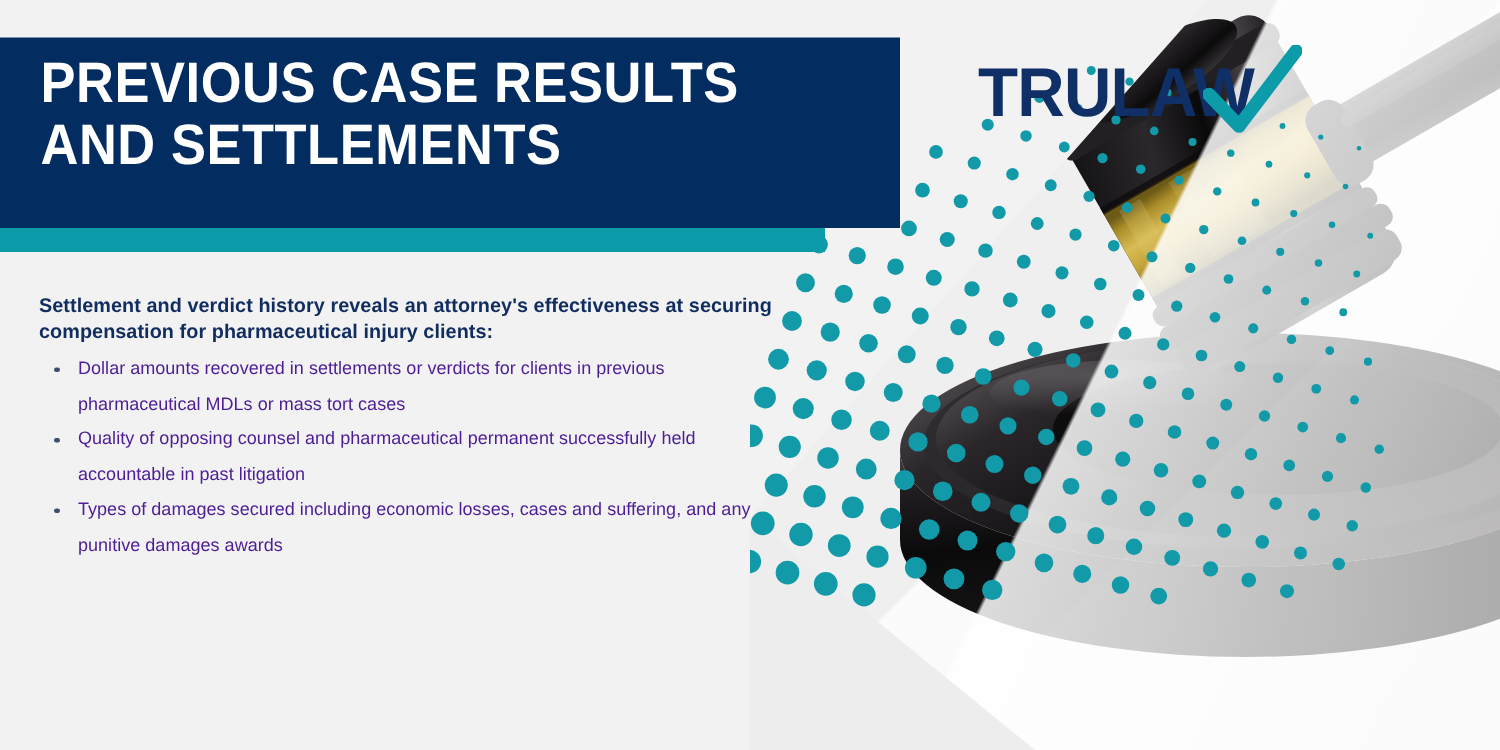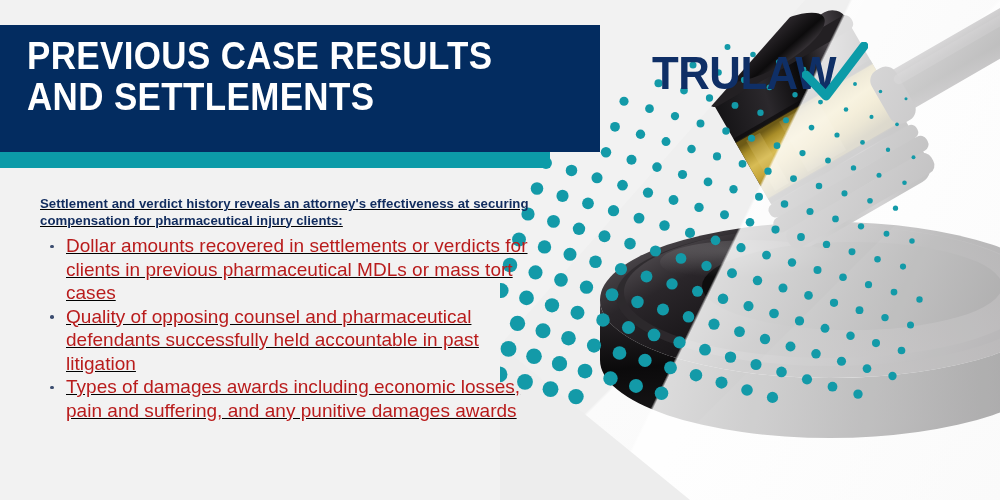--- a/index.html
+++ b/index.html
@@ -45,54 +45,54 @@
     line-height:41px;
     letter-spacing:.4px;
     text-transform:uppercase;
     transform:scaleX(.92);
     transform-origin:left top;
     white-space:pre-line;
   }
 
   
   #logo {
-    position:absolute; left:652px; top:50px;
+    position:absolute; left:652px; top:38px;
     display:flex; align-items:center;
   }
   #logo-text {
     color:#0f2f66;
     font-family:"Liberation Sans Narrow","Liberation Sans",sans-serif;
     font-weight:bold;
     font-size:46px;
     letter-spacing:-.5px;
     line-height:46px;
     transform:scaleX(.95);
     transform-origin:left center;
   }
   #logo-check {
     position:absolute; left:150px; top:-8px;
     width:66px; height:62px;
   }
 
   
-  #copy { position:absolute; left:40px; top:196px; width:490px;text-decoration:underline; }
+  #copy { position:absolute; left:26px; top:196px; width:490px; }
   #lede {
     color:#112c5e;
     font-size:13.2px;
     font-weight:bold;
     line-height:16.5px;
     letter-spacing:.05px;
     margin-bottom:5px;
   }
   ul.bullets { list-style:none; }
   ul.bullets li {
     position:relative;
     padding-left:26px;
-    color:#b91c1c;
-    font-size:19px;
+    color:#4c1d95;
+    font-size:12px;
     line-height:23.5px;
     letter-spacing:.02px;
   }
   ul.bullets li::before {
     content:"";
     position:absolute; left:10px; top:10.5px;
     width:3.6px; height:3.6px; border-radius:50%;
     background:#3c4d70;
   }
 </style>
@@ -396,16 +396,16 @@
   <span id="logo-text">TRULAW</span>
   <svg id="logo-check" viewBox="0 0 66 62">
     <path d="M4 33 L24 54 L62 4" fill="none" stroke="#0c9ba8" stroke-width="9" stroke-linecap="round" stroke-linejoin="round"></path>
   </svg>
 </div>
 
 <div id="copy">
   <p id="lede">Settlement and verdict history reveals an attorney's effectiveness at securing compensation for pharmaceutical injury clients:</p>
   <ul class="bullets" id="bulletList">
       <li>Dollar amounts recovered in settlements or verdicts for clients in previous pharmaceutical MDLs or mass tort cases</li>
-      <li>Quality of opposing counsel and pharmaceutical defendants successfully held accountable in past litigation</li>
-      <li>Types of damages awards including economic losses, pain and suffering, and any punitive damages awards</li>
+      <li>Quality of opposing counsel and pharmaceutical permanent successfully held accountable in past litigation</li>
+      <li>Types of damages secured including economic losses, cases and suffering, and any punitive damages awards</li>
     </ul>
 </div>
 
 </body></html>

